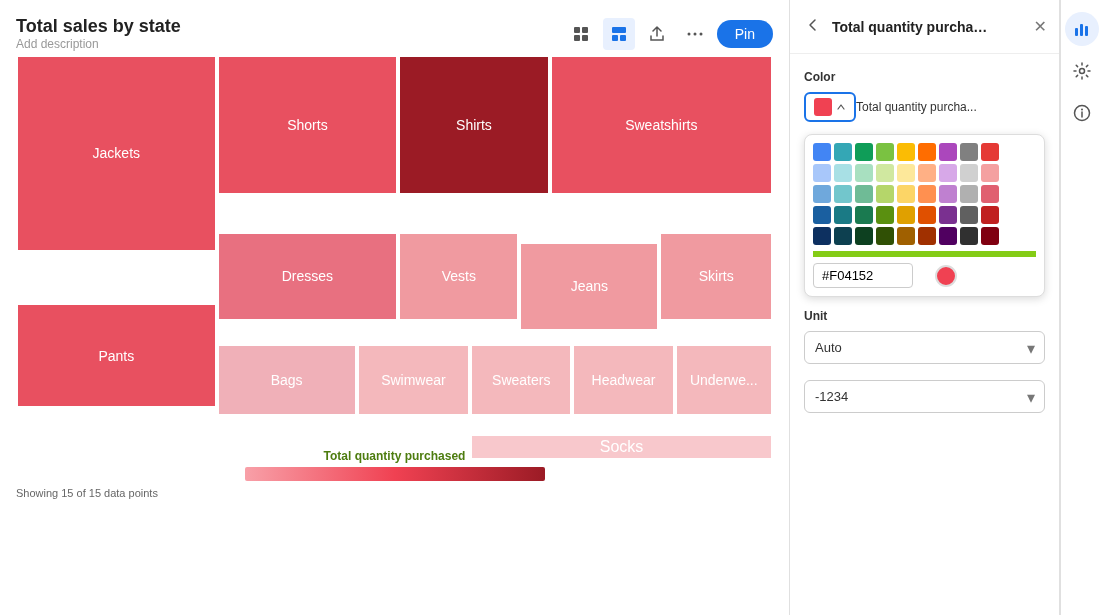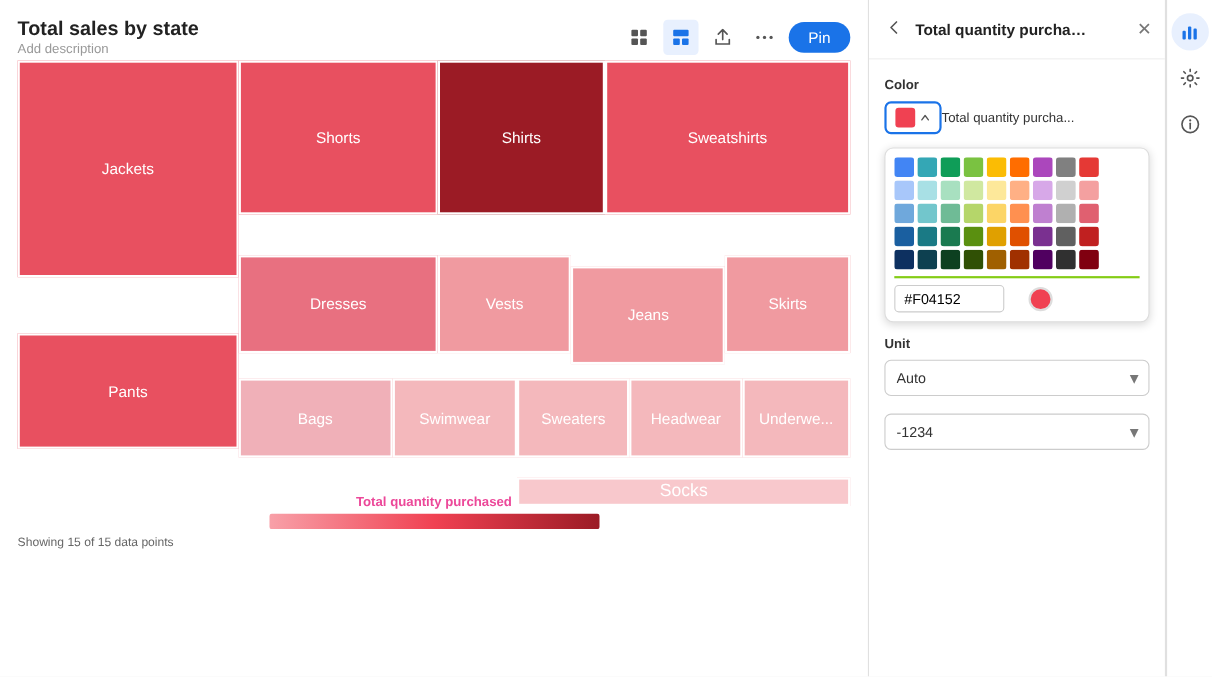--- a/index.html
+++ b/index.html
@@ -79,21 +79,21 @@
     .legend-area {
       display: flex;
       flex-direction: column;
       align-items: center;
       margin-top: 4px;
     }
 
     .legend-title {
       font-size: 12px;
       font-weight: 600;
-      color: #ec4899;
+      color: #4d7c0f;
       margin-bottom: 4px;
     }
 
     .legend-bar-container {
       display: flex;
       align-items: center;
       gap: 8px;
     }
 
     .legend-bar {
@@ -234,21 +234,21 @@
       cursor: pointer;
       border: 1px solid transparent;
     }
 
     .hex-row {
       display: flex;
       align-items: center;
       gap: 22px;
       margin-top: 6px;
       padding-top: 6px;
-      border-top: 2px solid #84cc16;
+      border-top: 6px solid #84cc16;
     }
 
     .hex-input {
       border: 1px solid #ccc;
       border-radius: 4px;
       padding: 4px 8px;
       font-size: 13px;
       width: 100px;
     }
 

